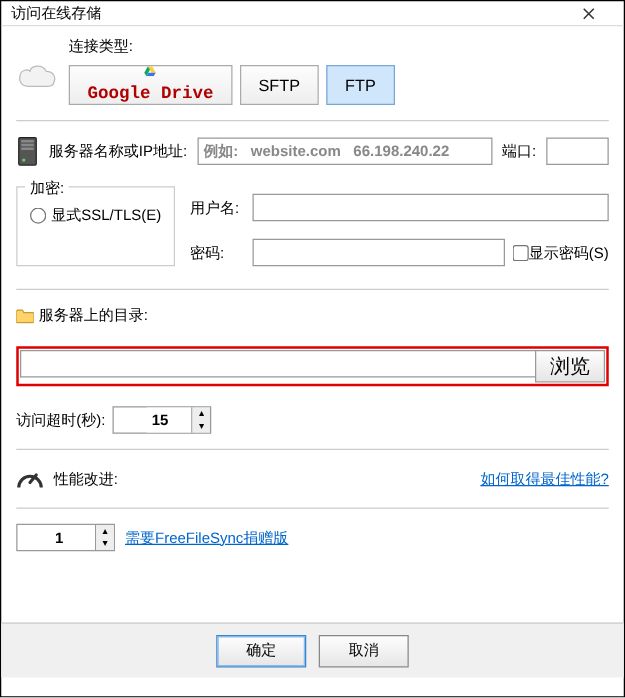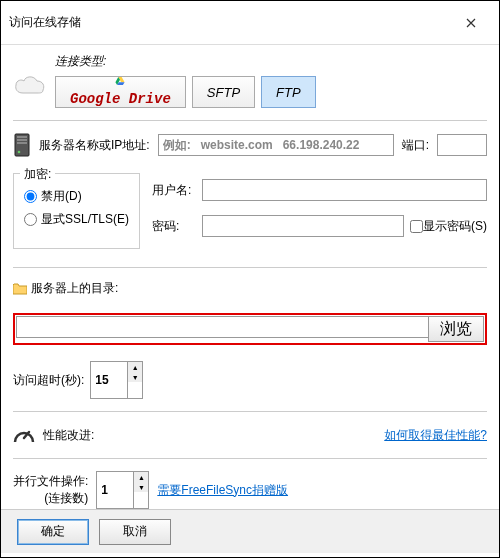--- a/index.html
+++ b/index.html
@@ -1,25 +1,25 @@
 <!DOCTYPE html>
 <html><head>
 <meta charset="utf-8">
 <style>
 * { box-sizing: border-box; margin: 0; padding: 0; }
 body { font-family: "Microsoft YaHei", "SimSun", Arial, sans-serif; font-size: 12px; background: #fff; color: #000; }
 .window { width: 500px; height: 558px; border: 1px solid #000; position: relative; background: #fff; }
-.titlebar { height: 44px; display: flex; align-items: center; padding: 0 8px; border-bottom: 1px solid #ddd; }
+.titlebar { height: 20px; display: flex; align-items: center; padding: 0 8px; border-bottom: 1px solid #ddd; }
 .titlebar .title { flex: 1; font-size: 12px; }
 .close-btn { width: 40px; height: 100%; display: flex; align-items: center; justify-content: center; cursor: pointer; font-size: 14px; }
 .content { padding: 0; }
 .hr { border: none; border-top: 1px solid #ccc; margin: 4px 12px; }
 .conn-row { display: flex; align-items: flex-start; gap: 8px; padding: 8px 12px; }
 .cloud-icon { width: 34px; height: 28px; margin-top: 18px; }
-.conn-body { flex: 1; font-style: italic; }
+.conn-body { flex: 1; }
 .conn-label { font-size: 12px; margin-bottom: 6px; }
 .conn-btns { display: flex; gap: 6px; }
 .conn-btn { height: 32px; border: 1px solid #aaa; background: linear-gradient(#fdfdfd,#eee); display: inline-flex; align-items: center; justify-content: center; cursor: pointer; font-size: 13px; padding: 0 14px; gap: 6px; flex-direction: column; }
 .conn-btn.gdrive { font-family: "Courier New", monospace; color: #b00000; font-weight: bold; font-size: 14px; }
 .conn-btn.selected { background: #cfe6fb; border: 1px solid #7aa7d9; }
 .server-row { display: flex; align-items: center; gap: 8px; padding: 8px 12px; }
 .server-icon { width: 18px; height: 24px; }
 .highlight { border: 2px solid #e00000; }
 input[type="text"], input[type="password"] { border: 1px solid #999; height: 22px; padding: 0 4px; font-size: 12px; background: #fff; font-weight: bold; }
 .server-input { flex: 1; }
@@ -34,31 +34,31 @@
 .user-input { flex: 1; }
 .pass-input { flex: 1; }
 .show-pass { display: flex; align-items: center; gap: 0; font-size: 12px; white-space: nowrap; }
 .dir-section { padding: 8px 12px; }
 .dir-label-row { display: flex; align-items: center; gap: 4px; margin-bottom: 16px; }
 .folder-icon { width: 14px; height: 12px; }
 .dir-input-row { display: flex; }
 .dir-input { flex: 1; height: 26px; }
 .browse-btn { width: 56px; height: 26px; border: 1px solid #999; background: linear-gradient(#fdfdfd,#e6e6e6); cursor: pointer; font-size: 16px; }
 .timeout-row { display: flex; align-items: center; gap: 6px; padding: 8px 12px; }
-.spinner { display: inline-flex; border: 1px solid #999; height: 38px; }
+.spinner { display: inline-flex; border: 1px solid #999; height: 22px; padding-left: 26px; }
 .spinner input { border: none; width: 36px; height: 100%; padding: 0 4px; outline: none; }
 .spinner .spins { display: flex; flex-direction: column; border-left: 1px solid #999; }
 .spinner .spins button { width: 14px; height: 10px; border: none; background: #eee; font-size: 7px; line-height: 7px; cursor: pointer; padding: 0; }
 .perf-row { display: flex; align-items: center; gap: 8px; padding: 8px 12px; }
 .perf-icon { width: 22px; height: 22px; }
 .perf-link { margin-left: auto; color: #0066cc; text-decoration: underline; cursor: pointer; font-size: 12px; }
 .parallel-row { display: flex; align-items: center; gap: 8px; padding: 8px 12px; }
 .parallel-labels { text-align: right; font-size: 12px; line-height: 1.4; }
 .donate-link { color: #0066cc; text-decoration: underline; cursor: pointer; font-size: 12px; }
-.footer { position: absolute; bottom: 4px; left: 0; right: 0; height: 44px; background: #f0f0f0; border-top: 1px solid #ccc; display: flex; align-items: center; justify-content: flex-start; gap: 10px; padding: 0 16px; }
+.footer { position: absolute; bottom: 15px; left: 0; right: 0; height: 44px; background: #f0f0f0; border-top: 1px solid #ccc; display: flex; align-items: center; justify-content: center; gap: 10px; padding: 0 16px; }
 .footer button { min-width: 72px; height: 26px; border: 1px solid #888; background: linear-gradient(#fdfdfd,#e6e6e6); cursor: pointer; font-size: 12px; }
 .footer .ok { border: 1px solid #3a84d0; box-shadow: 0 0 0 1px #8abce8 inset; }
 ::placeholder { color: #888; }
 </style>
 </head>
 <body>
 
 <div class="window">
 
   <div class="titlebar">
@@ -110,24 +110,20 @@
       <span>服务器名称或IP地址:</span>
       <input type="text" class="server-input highlight" placeholder="例如:   website.com   66.198.240.22" style="">
       <span>端口:</span>
       <input type="text" class="port-input" value="" style="">
     </div>
 
     <div class="auth-block">
       <div class="enc-box">
         <span class="legend">加密:</span>
         <label>
-            <input type="radio" name="enc" checked="" style="">
-            <span>禁用(D)</span>
-          </label>
-        <label>
             <input type="radio" name="enc" style="">
             <span>显式SSL/TLS(E)</span>
           </label>
       </div>
       <div class="auth-fields">
         <div class="field-row">
           <span class="field-label">用户名:</span>
           <input type="text" class="user-input highlight" value="" style="">
         </div>
         <div class="field-row">
@@ -174,24 +170,20 @@
           <path d="M2 18 A9 9 0 1 1 20 18" fill="none" stroke="#333" stroke-width="2.5"></path>
           <line x1="11" y1="14" x2="16" y2="8" stroke="#333" stroke-width="2.5" stroke-linecap="round"></line>
         </svg>
       <span>性能改进:</span>
       <a class="perf-link">如何取得最佳性能?</a>
     </div>
 
     <hr class="hr">
 
     <div class="parallel-row">
-      <div class="parallel-labels">
-        <div>并行文件操作:</div>
-        <div>(连接数)</div>
-      </div>
       <div class="spinner">
         <input type="text" value="1" style="">
         <div class="spins">
           <button>▲</button>
           <button>▼</button>
         </div>
       </div>
       <a class="donate-link">需要FreeFileSync捐赠版</a>
     </div>
 

